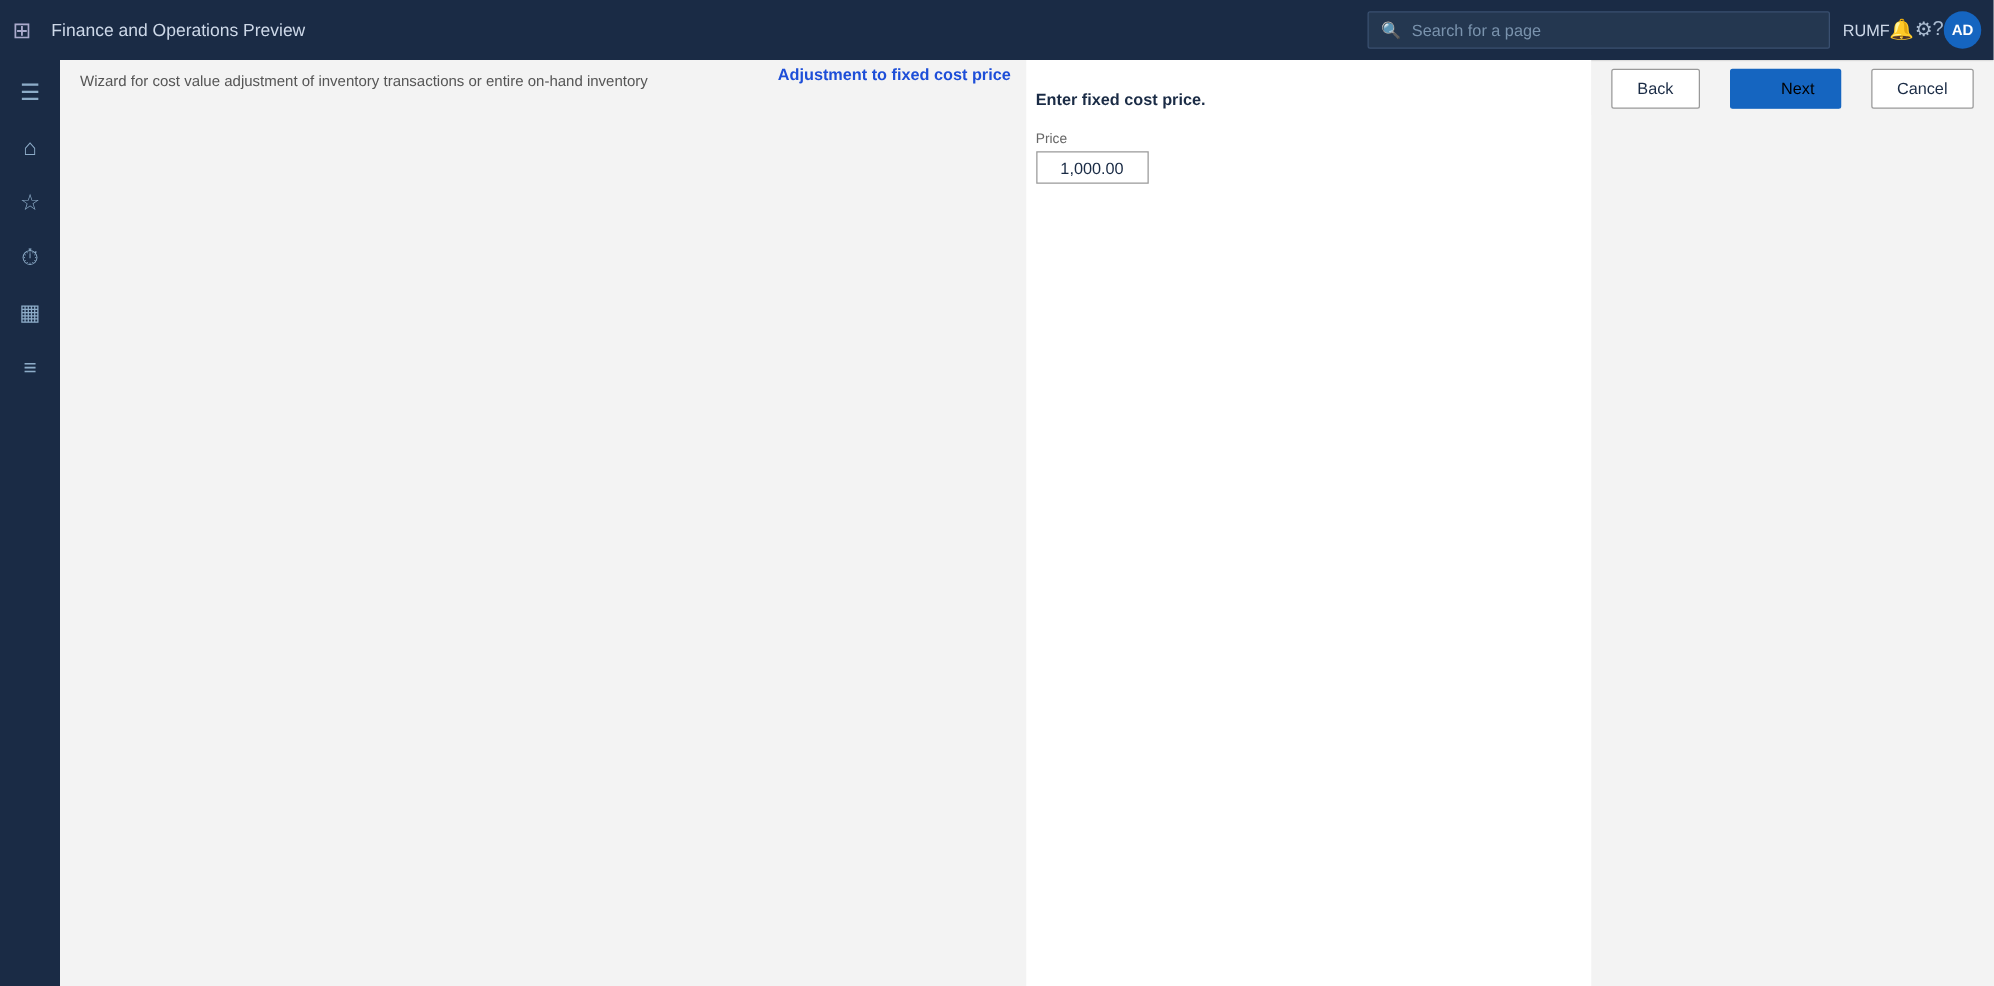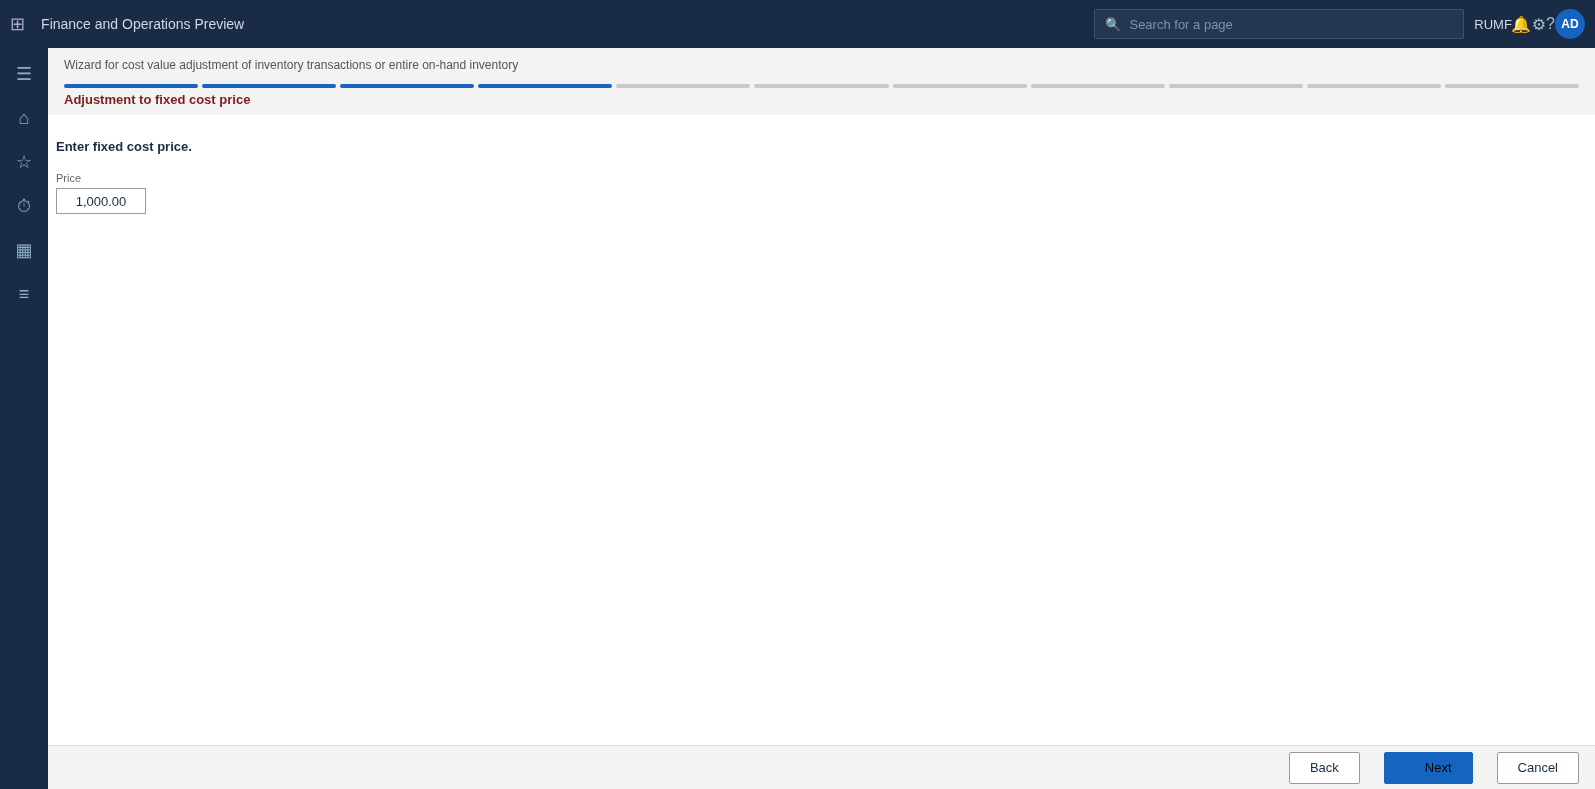--- a/index.html
+++ b/index.html
@@ -70,21 +70,21 @@
       width: 40px; height: 40px;
       display: flex; align-items: center; justify-content: center;
       border-radius: 2px;
       cursor: pointer;
     }
 
     
     .content-area {
       flex: 1;
       display: flex;
-      flex-direction: column;
+      flex-direction: row;
       background: #f3f3f3;
       overflow: hidden;
     }
 
     
     .subtitle-bar {
       background: #f3f3f3;
       padding: 10px 16px 6px 16px;
       font-size: 12px;
       color: #555;
@@ -102,21 +102,21 @@
       height: 4px;
       border-radius: 2px;
       flex: 1;
     }
     .step-active { background: #1565c0; }
     .step-inactive { background: #c8c8c8; }
     .step-label-row {
       padding: 4px 12px 8px 16px;
       font-size: 13px;
       font-weight: 600;
-      color: #7f1d1d;
+      color: #1d4ed8;
     }
 
     
     .content-card {
       background: #fff;
       margin: 0 0 0 0;
       flex: 1;
       padding: 24px 8px;
       overflow: auto;
     }

